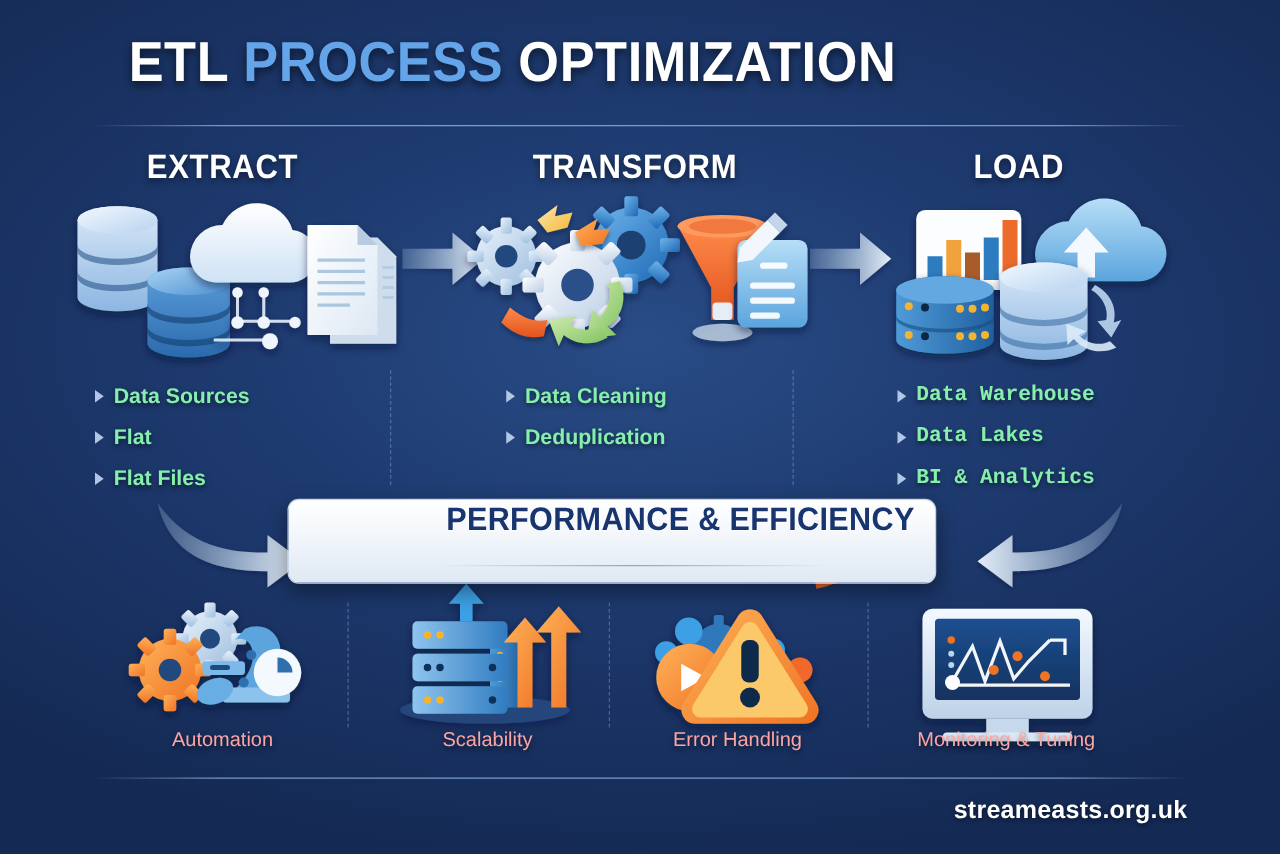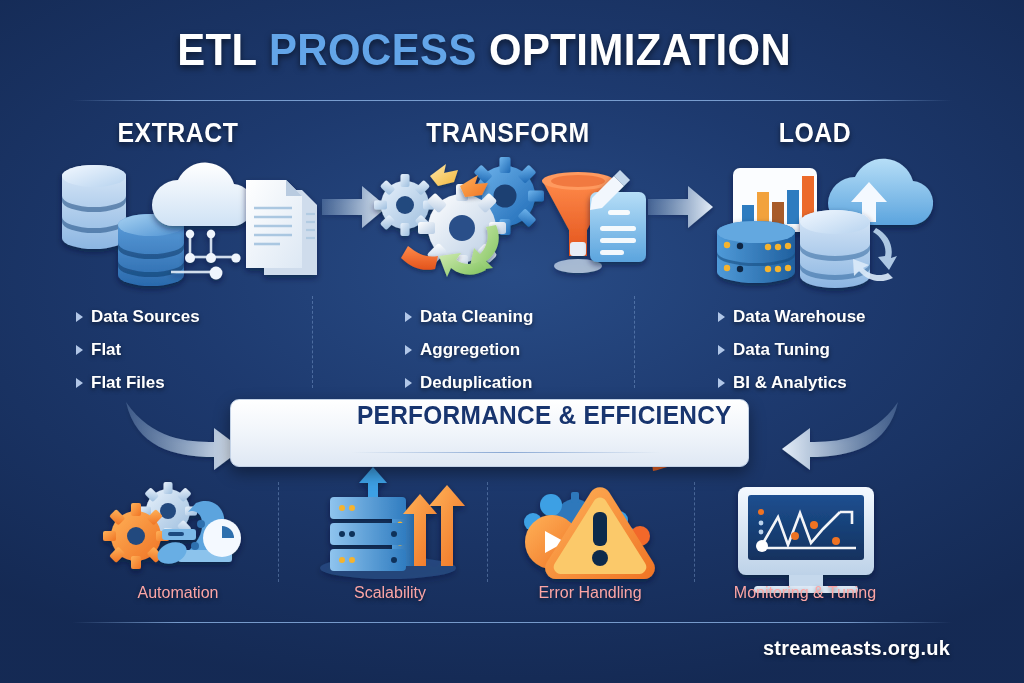--- a/index.html
+++ b/index.html
@@ -14,21 +14,21 @@
     overflow:hidden;
   }
   #canvas:before{
     content:"";position:absolute;inset:0;
     background:radial-gradient(ellipse 75% 62% at 50% 40%, rgba(70,125,200,.30) 0%, rgba(40,80,150,.10) 45%, rgba(8,20,48,.38) 100%);
     pointer-events:none;
   }
   .layer{position:absolute;inset:0;}
 
   
-  .title-wrap{position:absolute;top:24px;left:0;width:820px;text-align:right;}
+  .title-wrap{position:absolute;top:24px;left:0;width:820px;text-align:center;}
   .title{
     font-size:45px;font-weight:bold;letter-spacing:.5px;
     font-family:"Liberation Sans",sans-serif;
     text-shadow:0 3px 7px rgba(0,0,0,.55);
     transform:scaleX(.93);
     white-space:nowrap;
   }
   .title .w{color:#ffffff;}
   .title .b{color:#63a5e8;}
   .rule{
@@ -45,24 +45,24 @@
     text-align:center;
   }
   #head-extract{left:78px;width:200px;}
   #head-transform{left:398px;width:220px;}
   #head-load{left:715px;width:200px;}
 
   
   .bullets{position:absolute;top:300px;}
   #bul-extract{left:76px;}
   #bul-transform{left:405px;}
-  #bul-load{left:718px;}
+  #bul-load{left:718px;font-family:Liberation Mono, monospace;}
   .bullet{
     display:flex;align-items:center;gap:8px;height:33px;
-    font-size:17px;color:#ffffff;font-weight:bold;
+    font-size:17px;color:#86efac;font-weight:bold;
     text-shadow:0 2px 4px rgba(0,0,0,.5);
   }
   .bullet .tri{
     width:0;height:0;border-left:7px solid #b9cfee;
     border-top:5px solid transparent;border-bottom:5px solid transparent;
     opacity:.95;flex:none;
   }
   .vdash{position:absolute;width:0;border-left:1px dashed rgba(160,195,240,.35);}
   #vdash-1{left:312px;top:296px;height:92px;}
   #vdash-2{left:634px;top:296px;height:92px;}
@@ -566,36 +566,32 @@
       </div>
   </div>
 
   <div class="bullets" id="bul-transform">
     <div class="bullet">
         <span class="tri"></span>
         <span>Data Cleaning</span>
       </div>
     <div class="bullet">
         <span class="tri"></span>
-        <span>Aggregetion</span>
-      </div>
-    <div class="bullet">
-        <span class="tri"></span>
         <span>Deduplication</span>
       </div>
   </div>
 
   <div class="bullets" id="bul-load">
     <div class="bullet">
         <span class="tri"></span>
         <span>Data Warehouse</span>
       </div>
     <div class="bullet">
         <span class="tri"></span>
-        <span>Data Tuning</span>
+        <span>Data Lakes</span>
       </div>
     <div class="bullet">
         <span class="tri"></span>
         <span>BI &amp; Analytics</span>
       </div>
   </div>
 
   <div id="banner">
     <div style="width:100px;flex:none;"></div>
     <div id="banner-text">PERFORMANCE &amp; EFFICIENCY</div>

